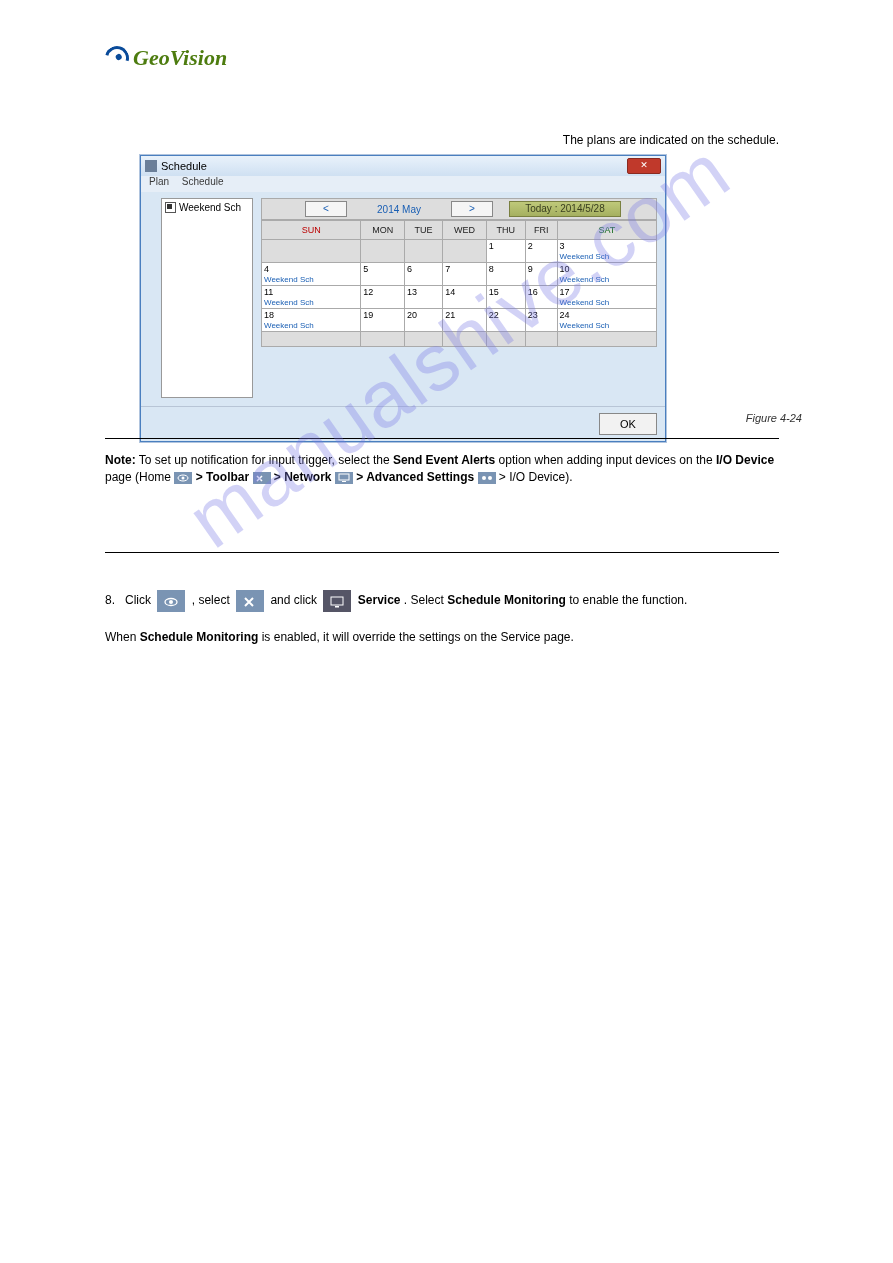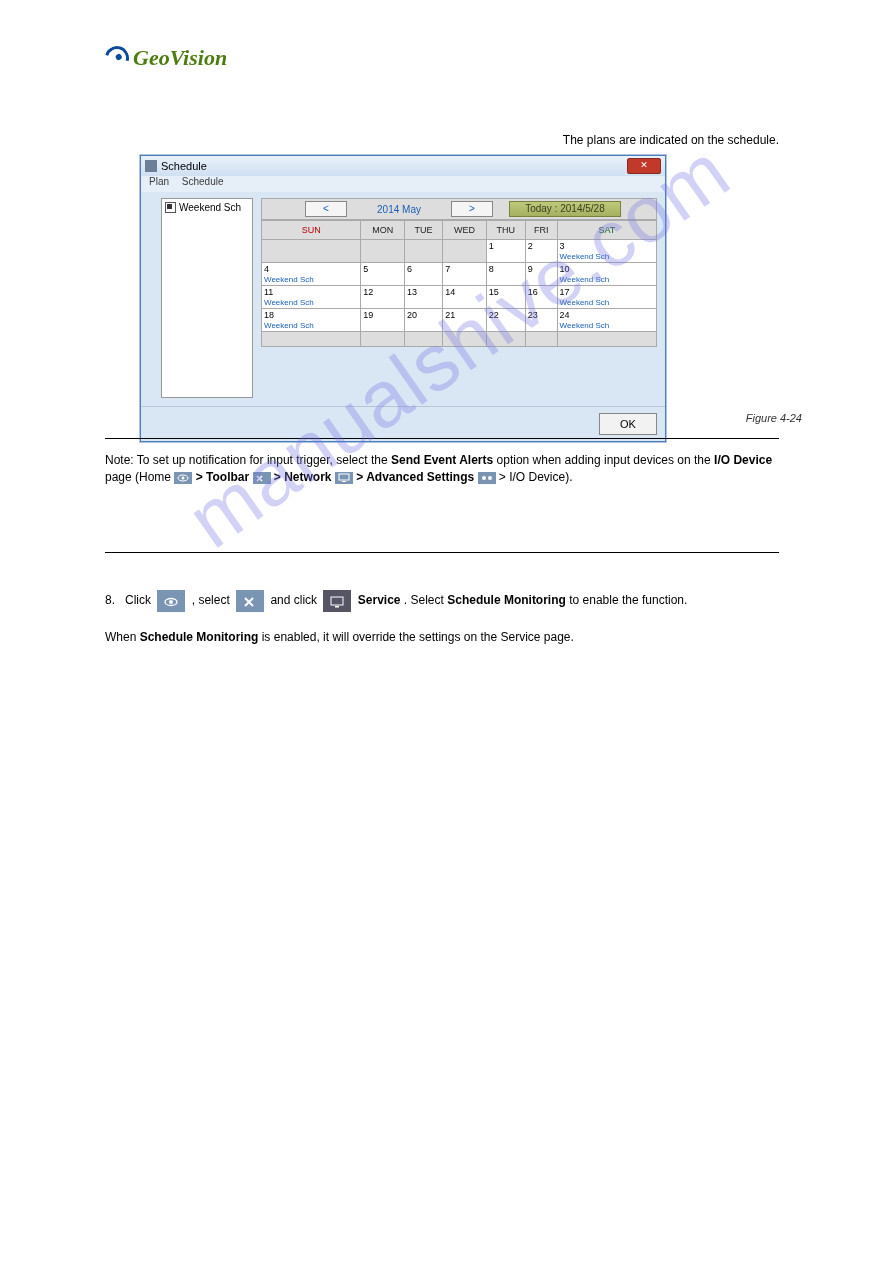--- a/index.html
+++ b/index.html
@@ -4,21 +4,21 @@
 <style>
   body{margin:0;background:#fff;font-family:Arial,Helvetica,sans-serif;font-size:12px;color:#000}
   .page{width:893px;margin:0 auto;position:relative;min-height:1263px;padding:0 0 40px 0;box-sizing:border-box}
   .logo{position:absolute;top:45px;left:105px;display:flex;align-items:center;font-weight:bold;font-style:italic;font-size:22px;color:#4d7c0f;font-family:Georgia,"Times New Roman",serif}
   .logo .gl{width:18px;height:18px;border:3px solid #0a4b9a;border-radius:50%;border-left-color:transparent;border-bottom-color:transparent;transform:rotate(-30deg);margin-right:4px;position:relative}
   .logo .gl::after{content:"";position:absolute;width:6px;height:6px;background:#0a4b9a;border-radius:50%;top:6px;left:8px}
   .body-text{position:absolute;left:105px;right:114px;font-size:12px;color:#000;line-height:1.4}
   .step{position:absolute;left:105px;right:114px;font-size:12px;color:#000;line-height:1.4}
   .figcap{position:absolute;left:0;width:802px;text-align:right;font-size:11px;font-style:italic;color:#333}
   .hr{position:absolute;left:105px;right:114px;height:0;border-top:1px solid #000}
-  .note-label{font-weight:normal}
+  .note-label{font-weight:bold}
   .ic{display:inline-block;vertical-align:middle;width:28px;height:22px;background:#7a94b3;color:#fff;text-align:center;line-height:22px;margin:0 3px;font-size:12px}
   .ic svg{vertical-align:middle}
   
   .win{position:absolute;top:155px;left:140px;width:524px;border:1px solid #4a7fbf;background:#d9e7f4;box-shadow:0 0 0 1px #b0c4de}
   .titlebar{height:20px;background:linear-gradient(#e9f2fb,#cfe0f2);display:flex;align-items:center;justify-content:space-between;padding:0 4px;font-size:11px;color:#000}
   .titlebar .tleft{display:flex;align-items:center}
   .titlebar .tico{display:inline-block;width:12px;height:12px;background:#6b7f99;margin-right:4px}
   .closebtn{width:32px;height:14px;background:#c0392b;color:#fff;text-align:center;line-height:13px;font-size:9px;border:1px solid #8a2a20;border-radius:2px}
   .menubar{height:16px;background:#e6eef7;padding:0 8px;font-size:10px;color:#3a3a3a}
   .menubar span{margin-right:10px}

